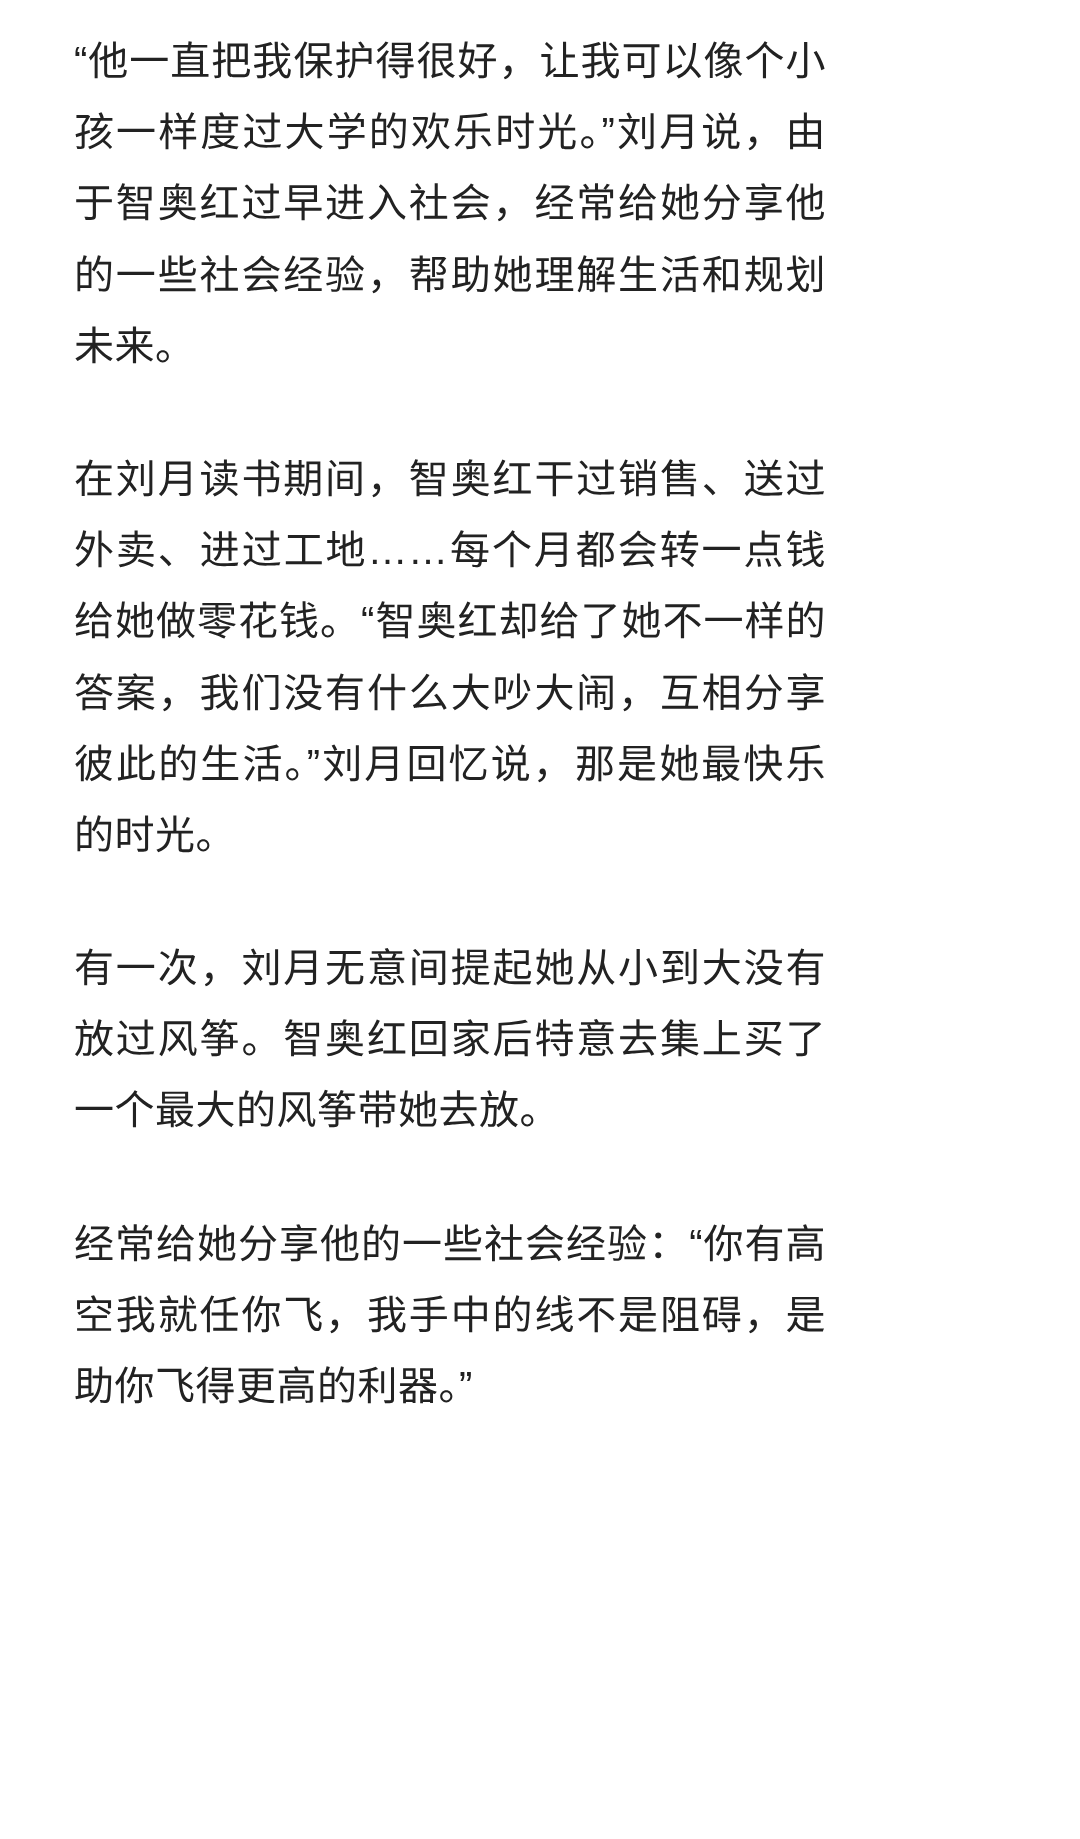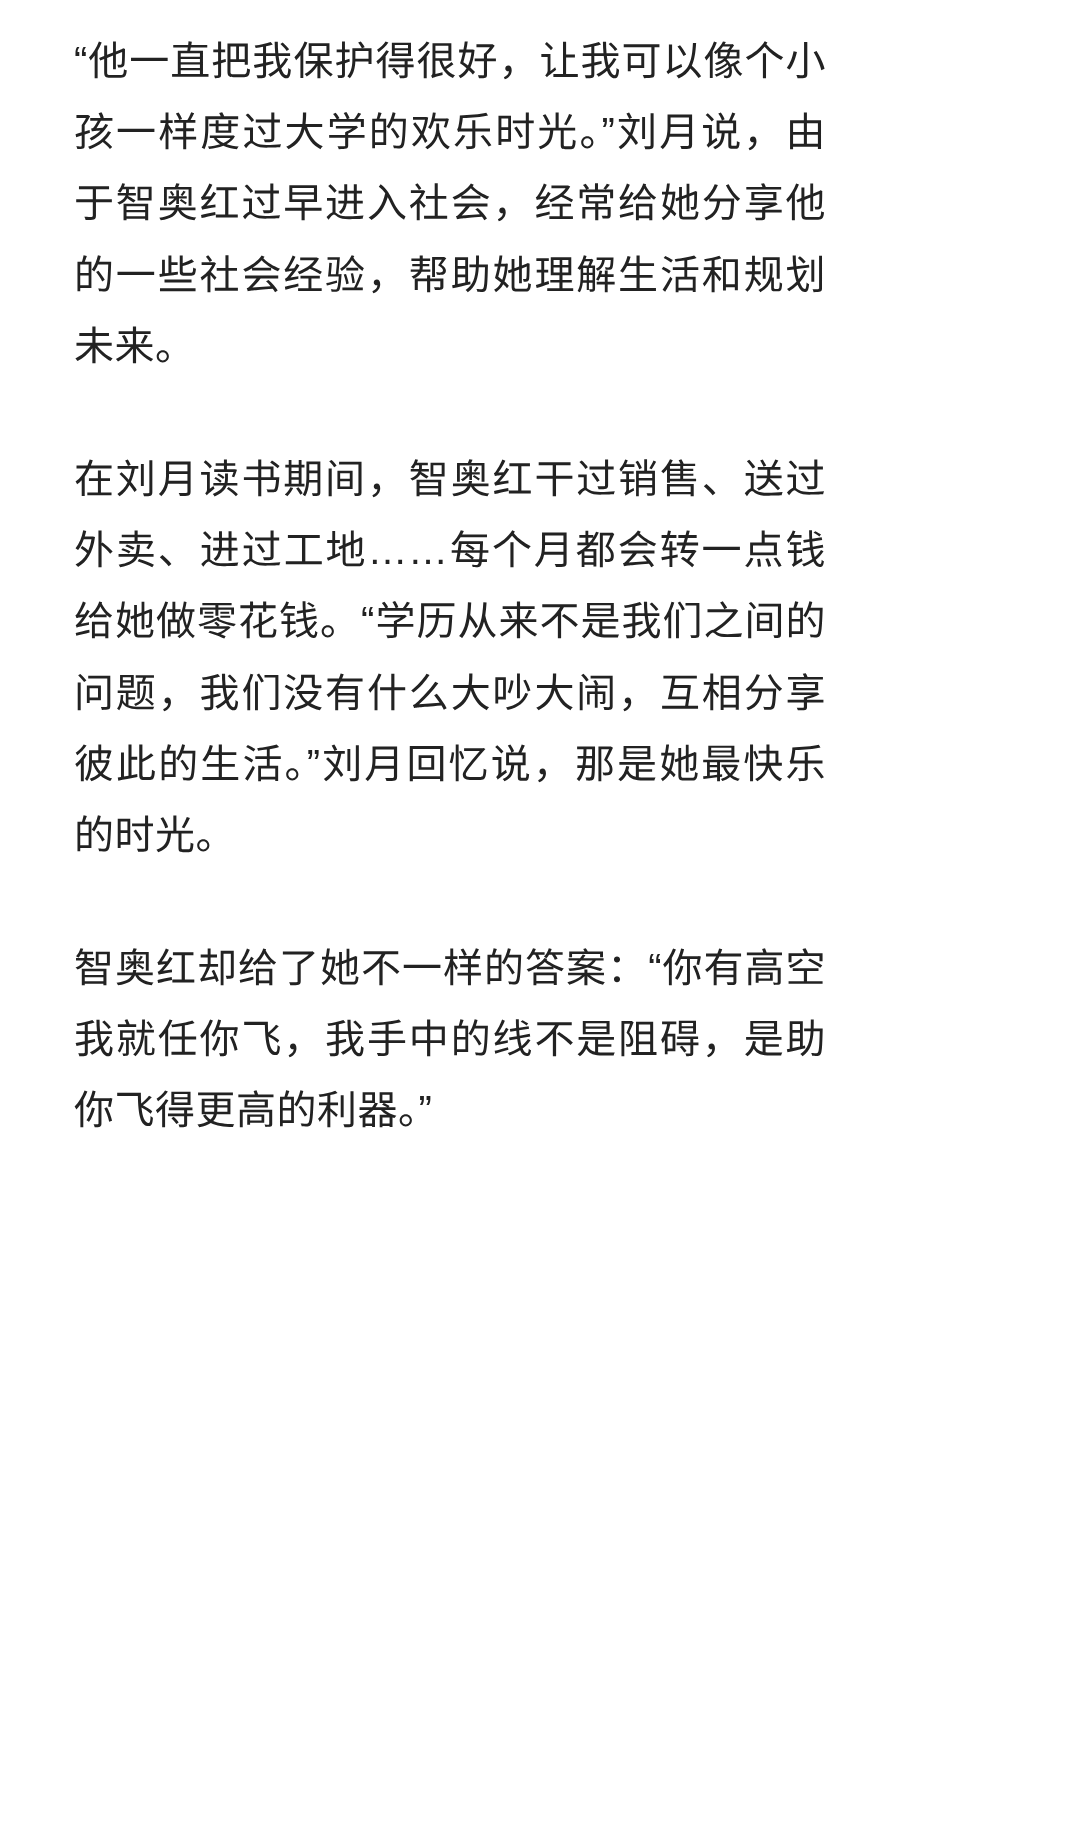--- a/index.html
+++ b/index.html
@@ -39,16 +39,17 @@
   .para:last-child {
     margin-bottom: 0;
   }
 </style>
 </head>
 <body>
 
 <div class="page">
   <div class="article">
     <p class="para">“他一直把我保护得很好，让我可以像个小孩一样度过大学的欢乐时光。”刘月说，由于智奥红过早进入社会，经常给她分享他的一些社会经验，帮助她理解生活和规划未来。</p>
-    <p class="para">在刘月读书期间，智奥红干过销售、送过外卖、进过工地……每个月都会转一点钱给她做零花钱。“学历从来不是我们之间的问题，我们没有什么大吵大闹，互相分享彼此的生活。”刘月回忆说，那是她最快乐的时光。</p>
-    <p class="para">智奥红却给了她不一样的答案：“你有高空我就任你飞，我手中的线不是阻碍，是助你飞得更高的利器。”</p>
+    <p class="para">在刘月读书期间，智奥红干过销售、送过外卖、进过工地……每个月都会转一点钱给她做零花钱。“智奥红却给了她不一样的答案，我们没有什么大吵大闹，互相分享彼此的生活。”刘月回忆说，那是她最快乐的时光。</p>
+    <p class="para">有一次，刘月无意间提起她从小到大没有放过风筝。智奥红回家后特意去集上买了一个最大的风筝带她去放。</p>
+    <p class="para">经常给她分享他的一些社会经验：“你有高空我就任你飞，我手中的线不是阻碍，是助你飞得更高的利器。”</p>
   </div>
 </div>
 
 </body></html>

